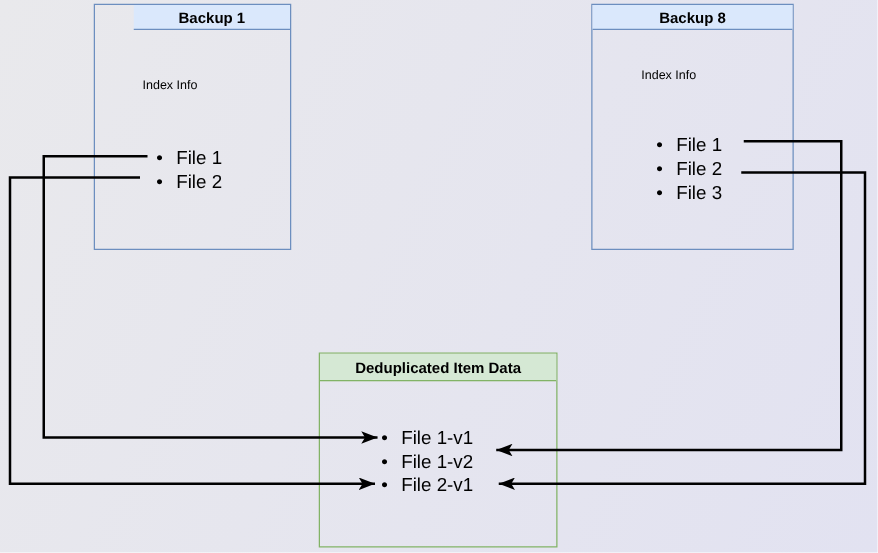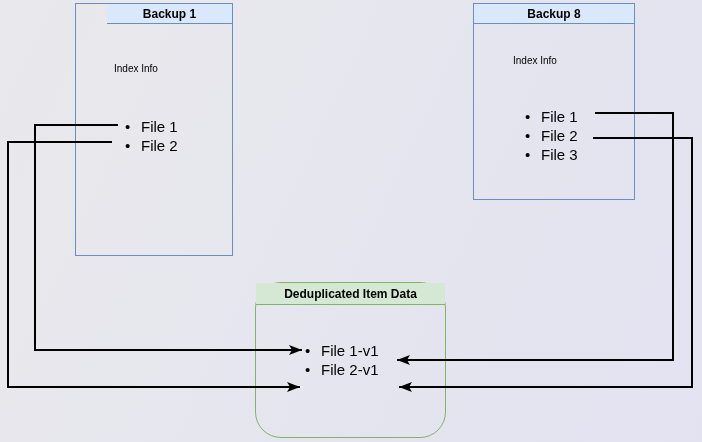--- a/index.html
+++ b/index.html
@@ -21,35 +21,35 @@
     overflow: hidden;
   }
   .node {
     position: absolute;
     box-sizing: border-box;
     border-style: solid;
     border-width: 1px;
     background: transparent;
   }
   .node.blue   { border-color: var(--box-blue-border, #6c8ebf); }
-  .node.green  { border-color: var(--box-green-border, #82b366); border-radius: 26px; }
+  .node.green  { border-color: var(--box-green-border, #82b366); }
   .node-header {
     box-sizing: border-box;
     width: 100%;
     display: flex;
     align-items: center;
     justify-content: center;
     font-weight: bold;
     font-size: 12px;
     border-bottom: 1px solid;
   }
   .node.blue  .node-header { background: var(--box-blue-fill, #dae8fc);  border-color: var(--box-blue-border, #6c8ebf); }
   .node.green .node-header { background: var(--box-green-fill, #d5e8d4); border-color: var(--box-green-border, #82b366); }
 
-  .backup1 { left: 75px;  top: 3px;   width: 158px; height: 253px; padding-left: 31px; }
+  .backup1 { left: 75px;  top: 3px;   width: 158px; height: 197px; padding-left: 31px; }
   .backup2 { left: 473px; top: 3px;   width: 162px; height: 197px; }
   .dedup   { left: 255px; top: 282px; width: 191px; height: 156px; }
   .backup1 .node-header, .backup2 .node-header { height: 20px; }
   .dedup .node-header { height: 22px; }
 
   .section-label {
     position: absolute;
     font-size: 10px;
     white-space: nowrap;
     margin-left: 12px;
@@ -114,20 +114,21 @@
       <li>File 1</li>
       <li>File 2</li>
       <li>File 3</li>
     </ul>
   </div>
 
   <div class="node green dedup">
     <div class="node-header">Deduplicated Item Data</div>
     <ul class="file-list">
       <li>File 1-v1</li>
+      <li>File 1-v2</li>
       <li>File 2-v1</li>
     </ul>
   </div>
 
   <svg class="edges" viewBox="0 0 702 442">
     <defs>
       <marker id="arrow" markerUnits="userSpaceOnUse" markerWidth="14" markerHeight="10" refX="13" refY="5" orient="auto">
         <path class="arrowhead" d="M0,0 L13,5 L0,10 L3,5 Z"></path>
       </marker>
     </defs>

